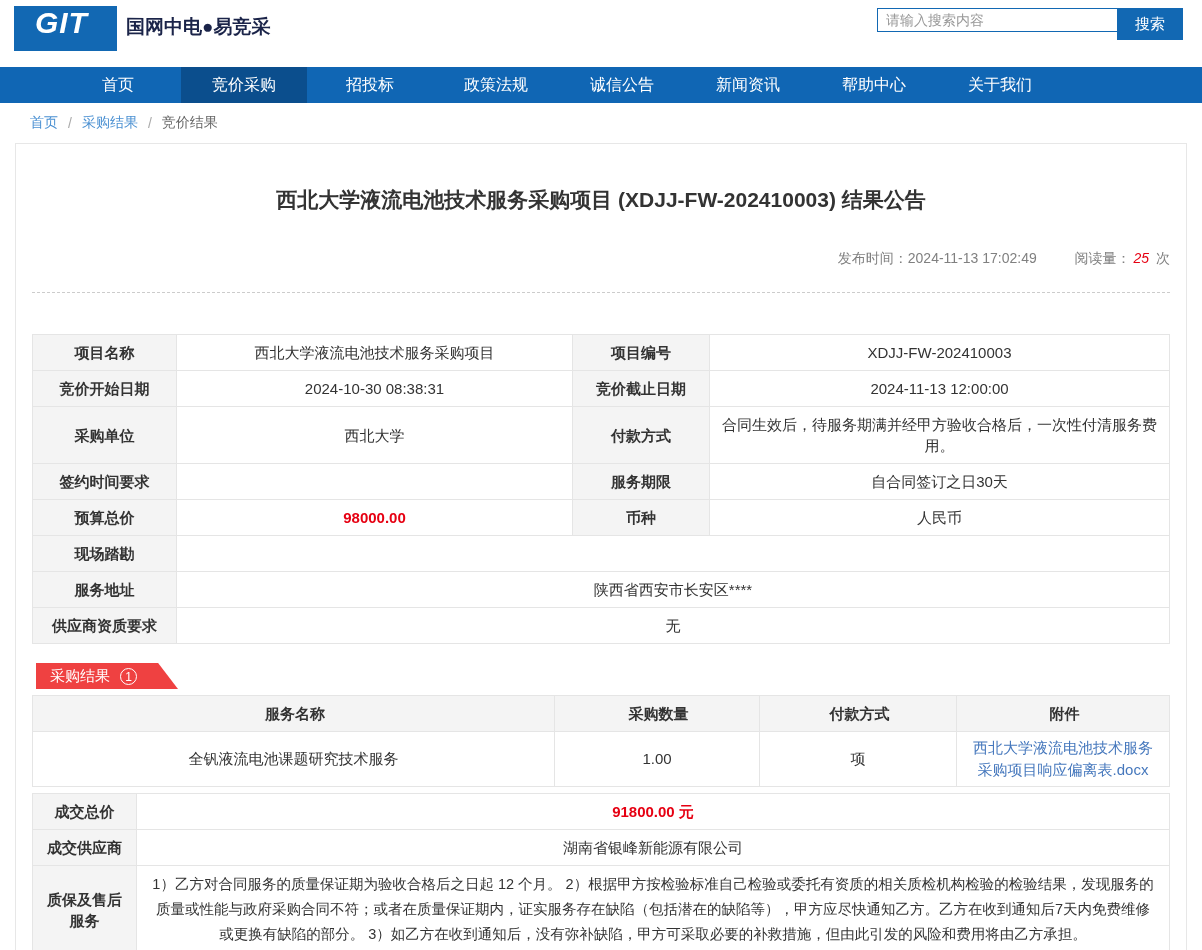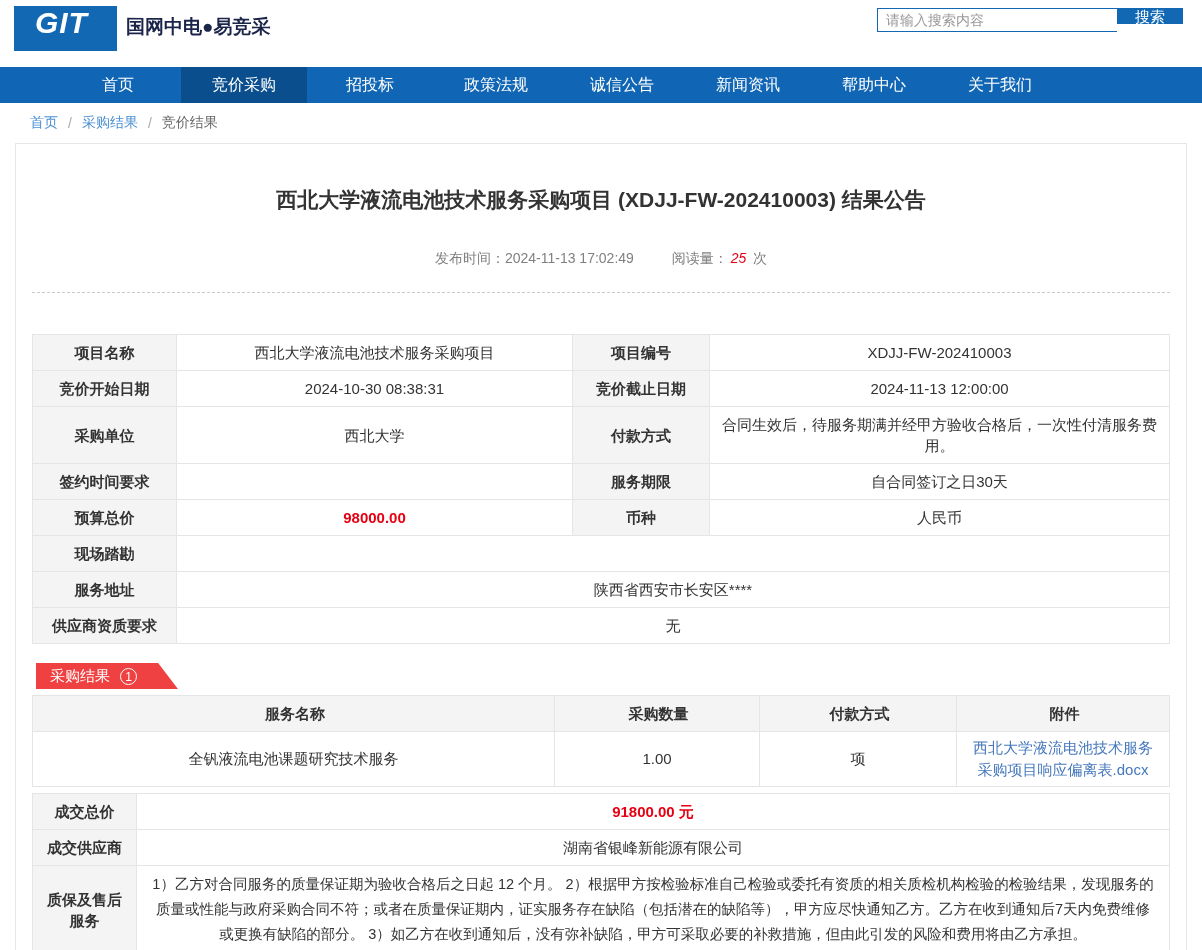--- a/index.html
+++ b/index.html
@@ -10,39 +10,39 @@
   .site-header { position: relative; height: 67px; background: #fff; }
   .logo-box { position: absolute; left: 14px; top: 6px; width: 103px; height: 45px;
     background: #1268b3; color: #fff; display: flex; justify-content: center; }
   .logo-git { font-size: 30px; font-weight: bold; font-style: italic; letter-spacing: 1px; }
   .logo-reg { font-size: 11px; font-style: normal; vertical-align: top; position: relative; top: -11px; left: 2px; }
   .site-title { position: absolute; left: 126px; top: 14px; font-size: 19px; font-weight: bold; color: #1b2449; }
   .search-bar { position: absolute; right: 19px; top: 8px; display: flex; }
   .search-input { width: 240px; height: 24px; border: 1px solid #1268b3; border-right: none;
     padding: 0 8px; font-size: 14px; color: #333; outline: none; }
   .search-input::placeholder { color: #999; }
-  .search-btn { width: 66px; height: 16px; background: #1268b3; color: #fff; border: none;
+  .search-btn { width: 66px; height: 32px; background: #1268b3; color: #fff; border: none;
     font-size: 15px; cursor: pointer; }
 
   
   .main-nav { height: 36px; background: #1066b4; display: flex; padding-left: 55px; }
   .nav-item { width: 126px; height: 36px; line-height: 36px; text-align: center;
     color: #fff; font-size: 16px; cursor: pointer; }
   .nav-item.active { background: #0b4e8d; }
 
   
   .breadcrumb { height: 40px; display: flex; align-items: center; padding-left: 30px; font-size: 14px; }
   .breadcrumb a { color: #4a90d2; text-decoration: none; cursor: pointer; }
   .crumb-sep { color: #aaa; margin: 0 10px; }
   .crumb-current { color: #666; }
 
   
   .card { margin: 0 15px; border: 1px solid #e7e7e7; background: #fff; padding: 0 16px 30px 16px; min-height: 810px; }
   .article-title { text-align: center; font-size: 21px; font-weight: bold; color: #333; padding-top: 42px; }
-  .article-meta { text-align: center; font-size: 14px; color: #808080; margin-top: 36px; }
+  .article-meta { text-align: right; font-size: 14px; color: #808080; margin-top: 36px; }
   .meta-views-count { color: #e60012; font-style: italic; margin: 0 3px; }
   .dashed-divider { border-bottom: 1px dashed #ccc; margin-top: 24px; }
 
   
   table { width: 100%; border-collapse: collapse; table-layout: fixed; }
   .info-table { margin-top: 41px; }
   th, td { border: 1px solid #e5e5e5; font-size: 15px; text-align: center; vertical-align: middle;
     padding: 7px 12px; line-height: 21px; word-break: break-all; }
   th { background: #f4f4f4; font-weight: bold; color: #333; }
   td { color: #333; }

